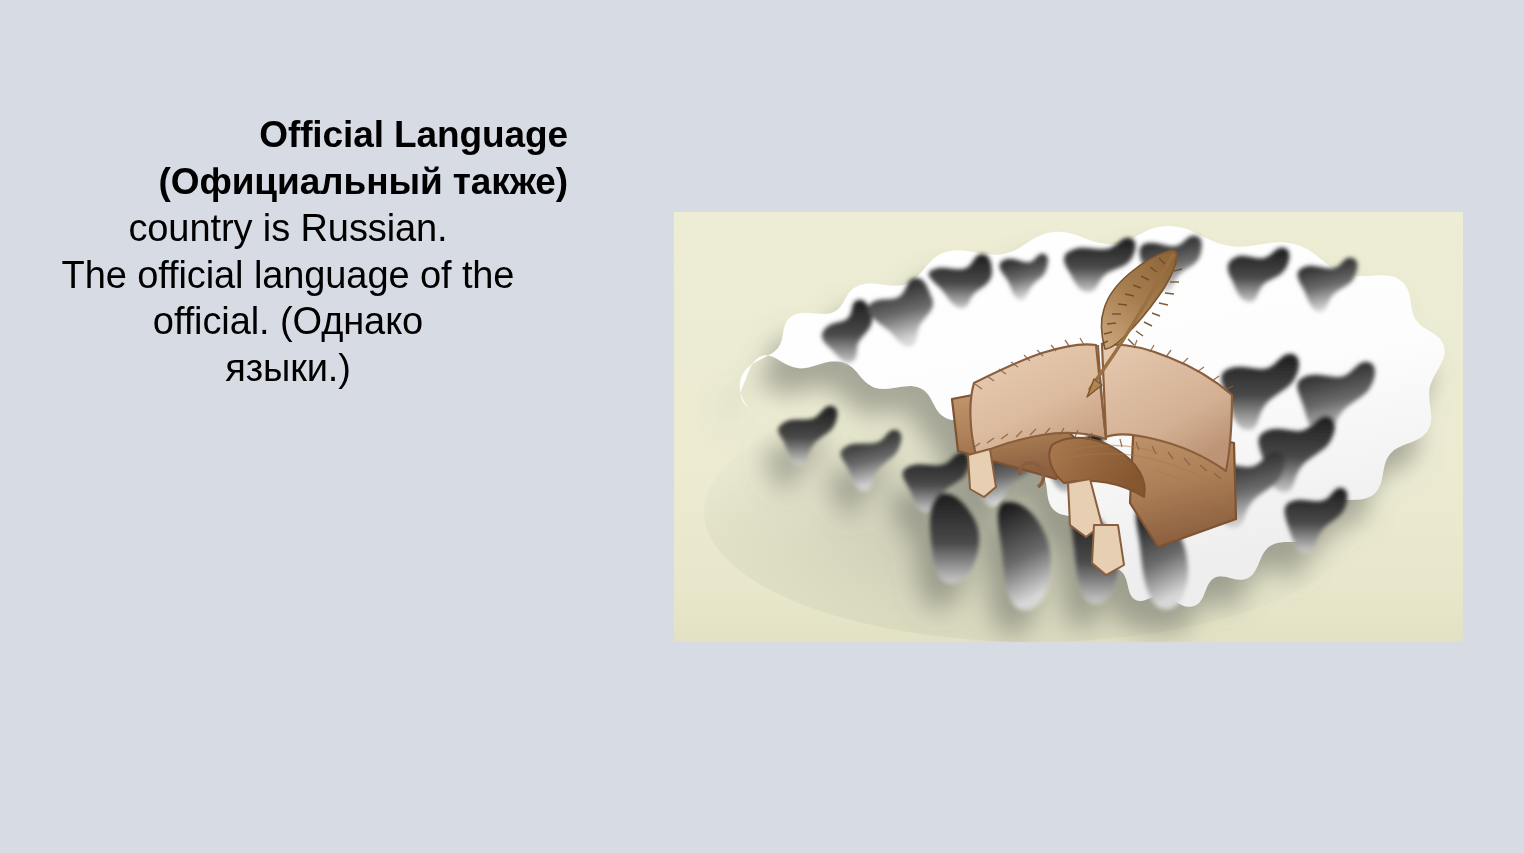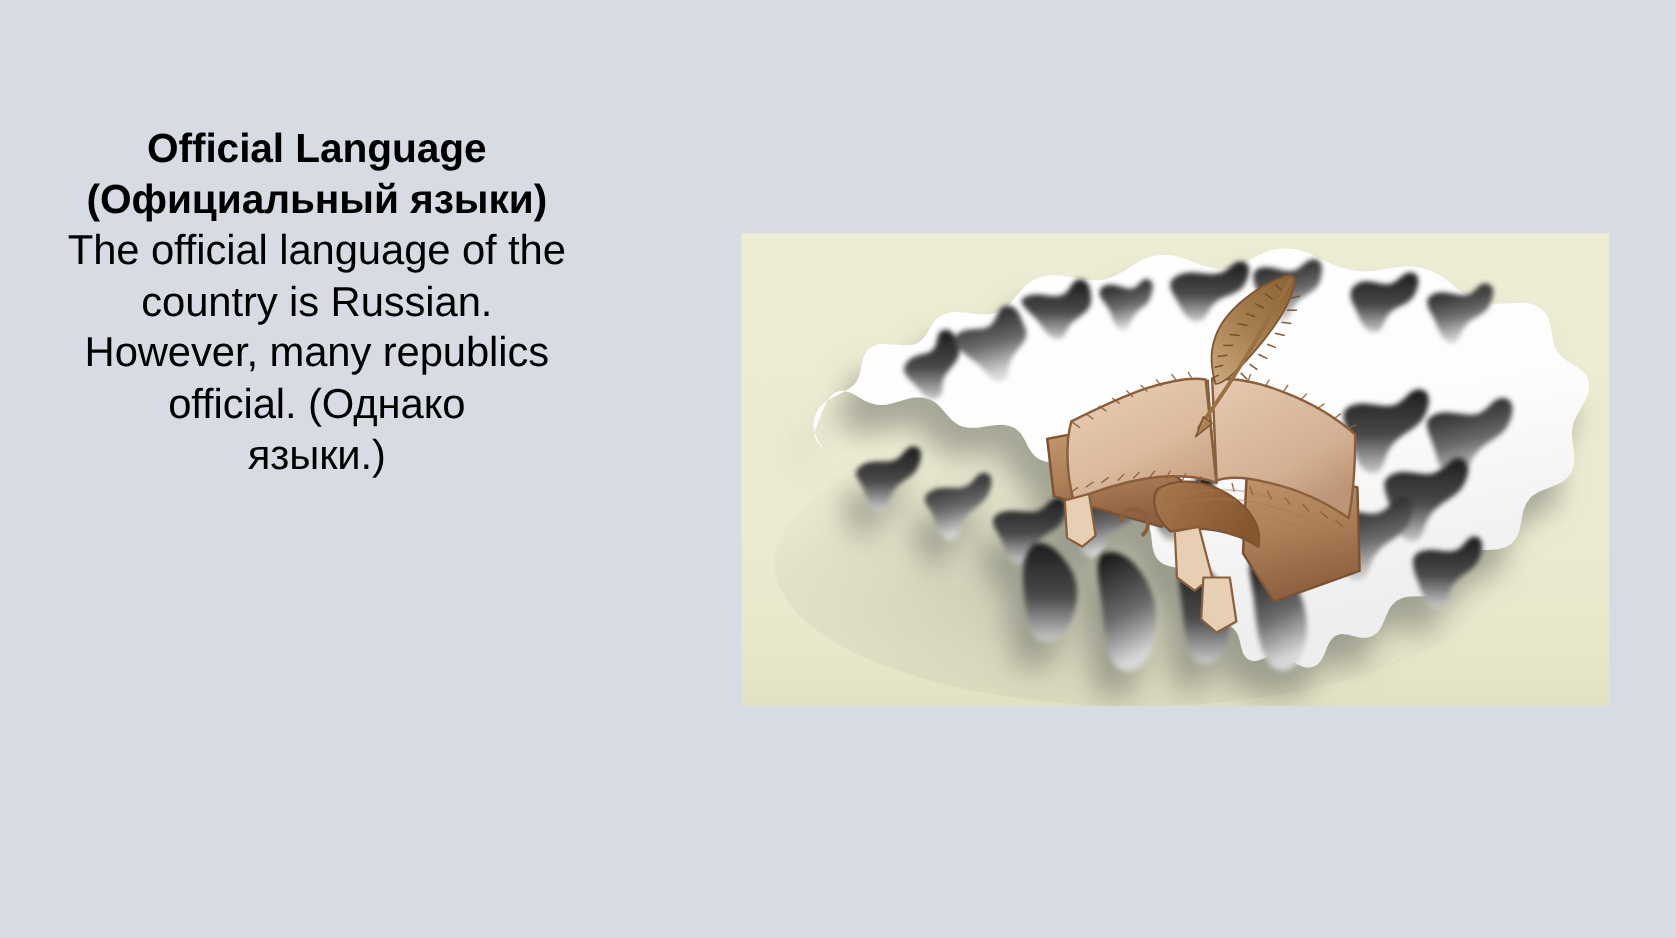--- a/index.html
+++ b/index.html
@@ -27,20 +27,21 @@
     color: #000000;
     font-size: 38px;
     line-height: 46.5px;
     letter-spacing: -0.1px;
   }
   .text-block .ttl {
     font-weight: bold;
     display: block;
     font-size: 37px;
     line-height: 46.5px;
+    text-align: right;
   }
   .text-block .body-line {
     display: block;
     font-weight: normal;
   }
 
   
   .image-panel {
     position: absolute;
     left: 674px;
@@ -60,24 +61,23 @@
     height: 100%;
   }
 </style>
 </head>
 <body>
 
 <div class="slide">
 
   <div class="text-block">
     <span class="ttl">Official Language</span>
-    <span class="ttl">(Официальный языки)</span>
+    <span class="ttl">(Официальный также)</span>
+    <span class="body-line">country is Russian.</span>
     <span class="body-line">The official language of the</span>
-    <span class="body-line">country is Russian.</span>
-    <span class="body-line">However, many republics</span>
     <span class="body-line">official. (Однако</span>
     <span class="body-line">языки.)</span>
   </div>
 
   <div class="image-panel">
     <svg viewBox="0 0 789 430" preserveAspectRatio="none">
       <defs>
 
         <filter id="softShadow" x="-30%" y="-30%" width="170%" height="180%">
           <feGaussianBlur in="SourceAlpha" stdDeviation="13"></feGaussianBlur>

